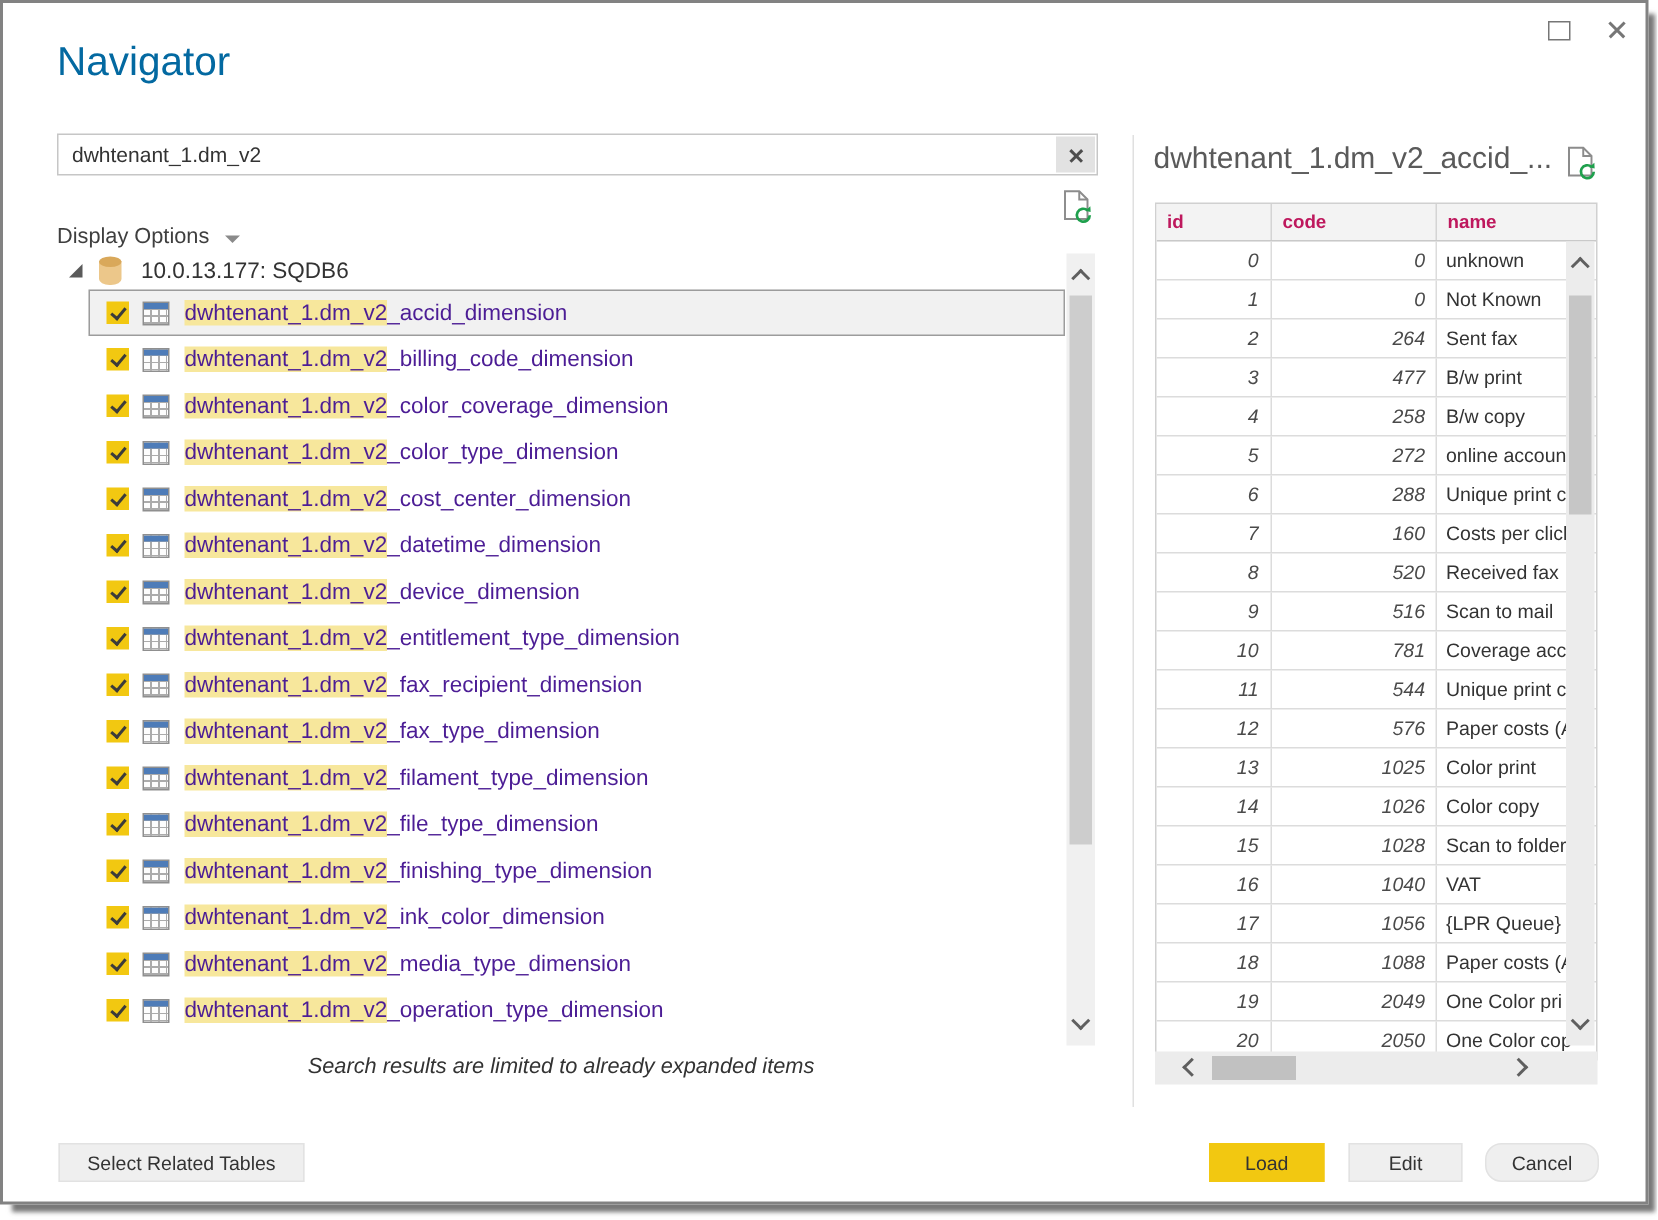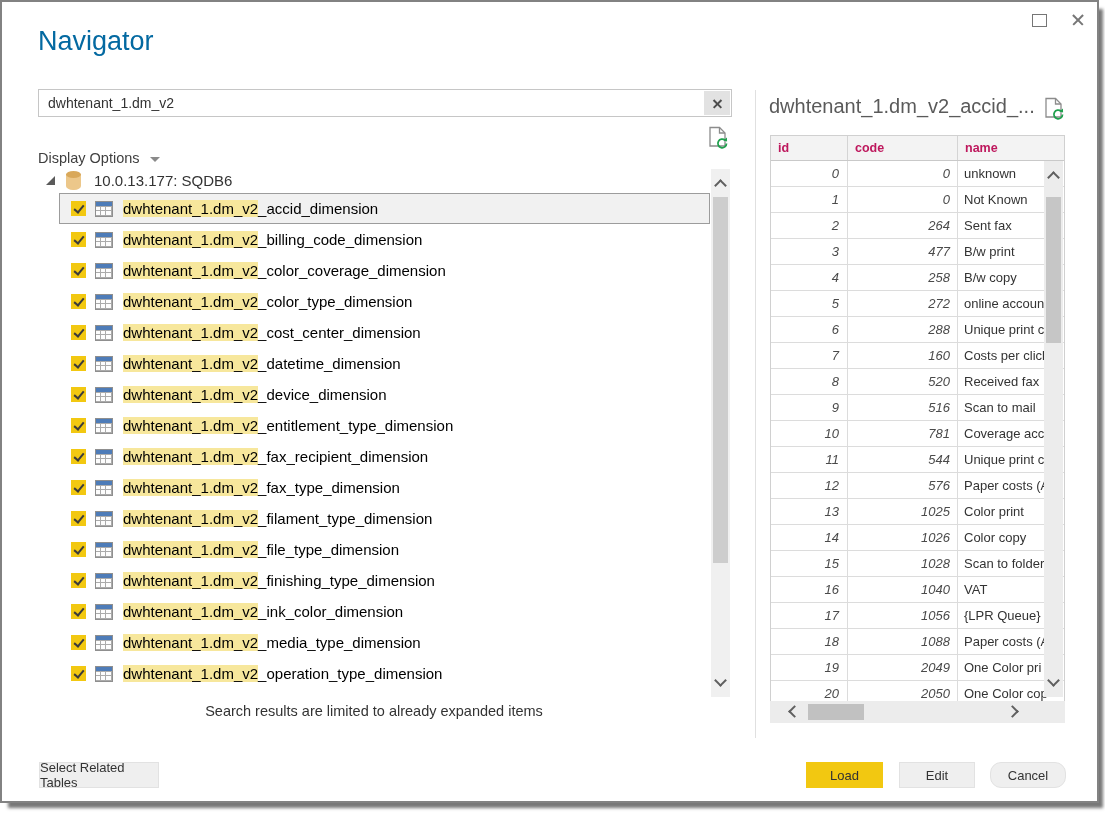--- a/index.html
+++ b/index.html
@@ -42,24 +42,24 @@
   .treelist{position:absolute;left:57px;top:191px;width:651px;}
   .trow{height:31px;display:flex;align-items:center;box-sizing:border-box;padding-left:12px;cursor:pointer;}
   .trow.selected{background:#f1f1f1;outline:1px solid #9c9c9c;outline-offset:-1px;}
   .cb{position:relative;width:15px;height:15px;background:#F2C811;flex:none;cursor:pointer;}
   .cb::after{content:'';position:absolute;left:4.5px;top:1.5px;width:4px;height:8px;border:solid #3b3b3b;border-width:0 2.2px 2.2px 0;transform:rotate(40deg);}
   .ticon{flex:none;width:16px;height:14px;border:1px solid #8f8f8f;margin-left:9px;background-color:#fdfdfd;
      background-image:linear-gradient(#4e7cb8,#4e7cb8),
        repeating-linear-gradient(to right, transparent 0 4.2px, #ababab 4.2px 5.2px),
        repeating-linear-gradient(to bottom, transparent 0 3.6px, #ababab 3.6px 4.6px);
      background-size:100% 4px,100% 100%,100% 100%;background-repeat:no-repeat,repeat,repeat;}
-  .lbl{margin-left:10px;font-size:15px;color:#000000;white-space:nowrap;}
+  .lbl{margin-left:10px;font-size:15px;color:#4c1d95;white-space:nowrap;}
   .hl{background:#f7e79c;}
   
-  .note{position:absolute;left:36px;top:701px;width:672px;text-align:center;font-size:14.5px;color:#333;}
+  .note{position:absolute;left:36px;top:701px;width:672px;text-align:center;font-style:italic;font-size:14.5px;color:#333;}
   
   .vdivider{position:absolute;left:753px;top:88px;width:1px;height:648px;background:#e0e0e0;}
   
   .sbv{position:absolute;background:#f0f0f0;width:19px;}
   .sbv.leftpane{left:709px;top:167px;height:528px;}
   .sbv.rightpane{left:1042px;top:159px;height:536px;background:#ececec;}
   .sbthumb{position:absolute;left:2px;right:2px;background:#cdcdcd;}
   .sbv.leftpane .sbthumb{top:28px;height:366px;}
   .sbv.rightpane .sbthumb{top:36px;height:146px;background:#c6c6c6;}
   .chev{position:absolute;width:7px;height:7px;border:solid #5f5f5f;border-width:0 2.2px 2.2px 0;}
@@ -79,21 +79,21 @@
   .phc.name{flex:1;border-right:none;}
   .prow{display:flex;height:26px;border-bottom:1px solid #dcdcdc;box-sizing:border-box;}
   .pc{box-sizing:border-box;font-size:13px;padding-top:5px;color:#333;}
   .pc.id{width:77px;border-right:1px solid #dcdcdc;text-align:right;padding-right:8px;}
   .pc.code{width:110px;border-right:1px solid #dcdcdc;text-align:right;padding-right:7px;}
   .pc.name{flex:1;padding-left:6px;white-space:nowrap;overflow:hidden;}
   .num{font-style:italic;color:#4a4a4a;}
   
   .btn{position:absolute;top:760px;height:26px;display:flex;align-items:center;justify-content:center;
      font-size:13px;color:#333;background:#efefef;border:1px solid #e2e2e2;box-sizing:border-box;cursor:pointer;}
-  .btn.related{left:37px;width:120px;}
+  .btn.related{left:37px;width:164px;}
   .btn.load{left:804px;width:77px;background:#F2C811;border-color:#F2C811;}
   .btn.edit{left:897px;width:76px;}
   .btn.cancel{left:988px;width:76px;border-radius:11px;}
 </style>
 </head>
 <body>
 
 <div class="canvas">
   <div class="window">
 

